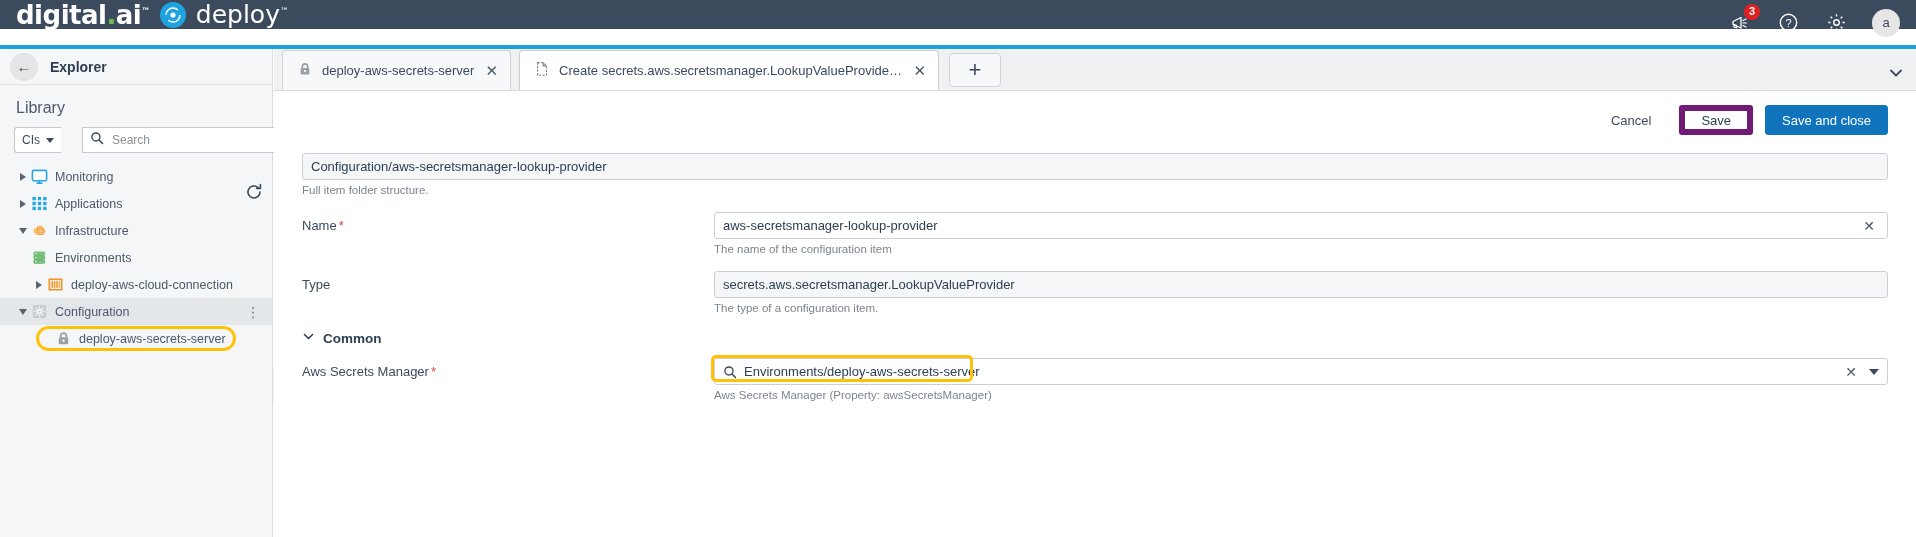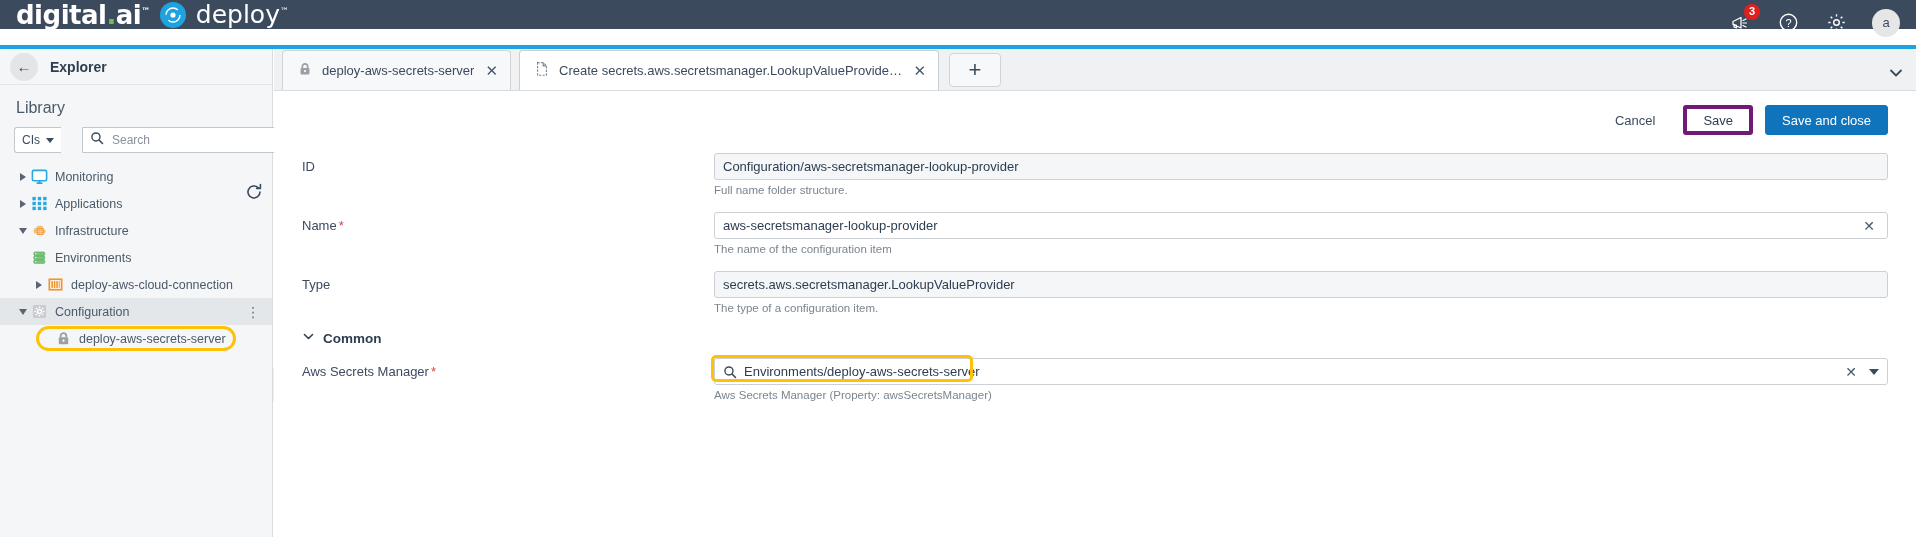--- a/index.html
+++ b/index.html
@@ -196,21 +196,21 @@
     display: flex; justify-content: flex-end; align-items: center;
     gap: 12px; padding: 14px 28px 0 0;
   }
   .btn {
     height: 30px; padding: 0 16px; border-radius: 3px;
     font-size: 13px; cursor: pointer; display: flex;
     align-items: center; justify-content: center;
     font-family: "Liberation Sans", sans-serif;
   }
   .btn-link { background: transparent; border: none; color: #3c4a5e; }
-  .btn-secondary { background: #ffffff; border: 4px solid #701a75; color: #2c3e50; min-width: 68px; }
+  .btn-secondary { background: #ffffff; border: 6px solid #701a75; color: #2c3e50; min-width: 68px; }
   .btn-primary { background: #1074bc; border: 1px solid #1074bc; color: #ffffff; }
 
   .form { padding: 18px 28px 0 28px; }
   .field-row {
     display: flex; align-items: flex-start; margin-bottom: 16px;
   }
   .field-label {
     width: 412px; flex: 0 0 412px; font-size: 13px; color: #3c4a5e;
     padding-top: 6px;
   }
@@ -488,26 +488,25 @@
 
   <div class="action-bar">
     <button class="btn btn-link">Cancel</button>
     <button class="btn btn-secondary">Save</button>
     <button class="btn btn-primary">Save and close</button>
   </div>
 
   <div class="form">
 
     <div class="field-row">
-      <div class="field-label"><span>ID</span></div>
       <div class="field-control">
         <div class="input-shell readonly">
           <span class="input-value">Configuration/aws-secretsmanager-lookup-provider</span>
         </div>
-        <div class="helper">Full name folder structure.</div>
+        <div class="helper">Full item folder structure.</div>
       </div>
     </div>
 
     <div class="field-row">
       <div class="field-label"><span>Name</span><span class="req">*</span></div>
       <div class="field-control">
         <div class="input-shell">
           <span class="input-value">aws-secretsmanager-lookup-provider</span>
           <span class="clear-x">✕</span>
         </div>

